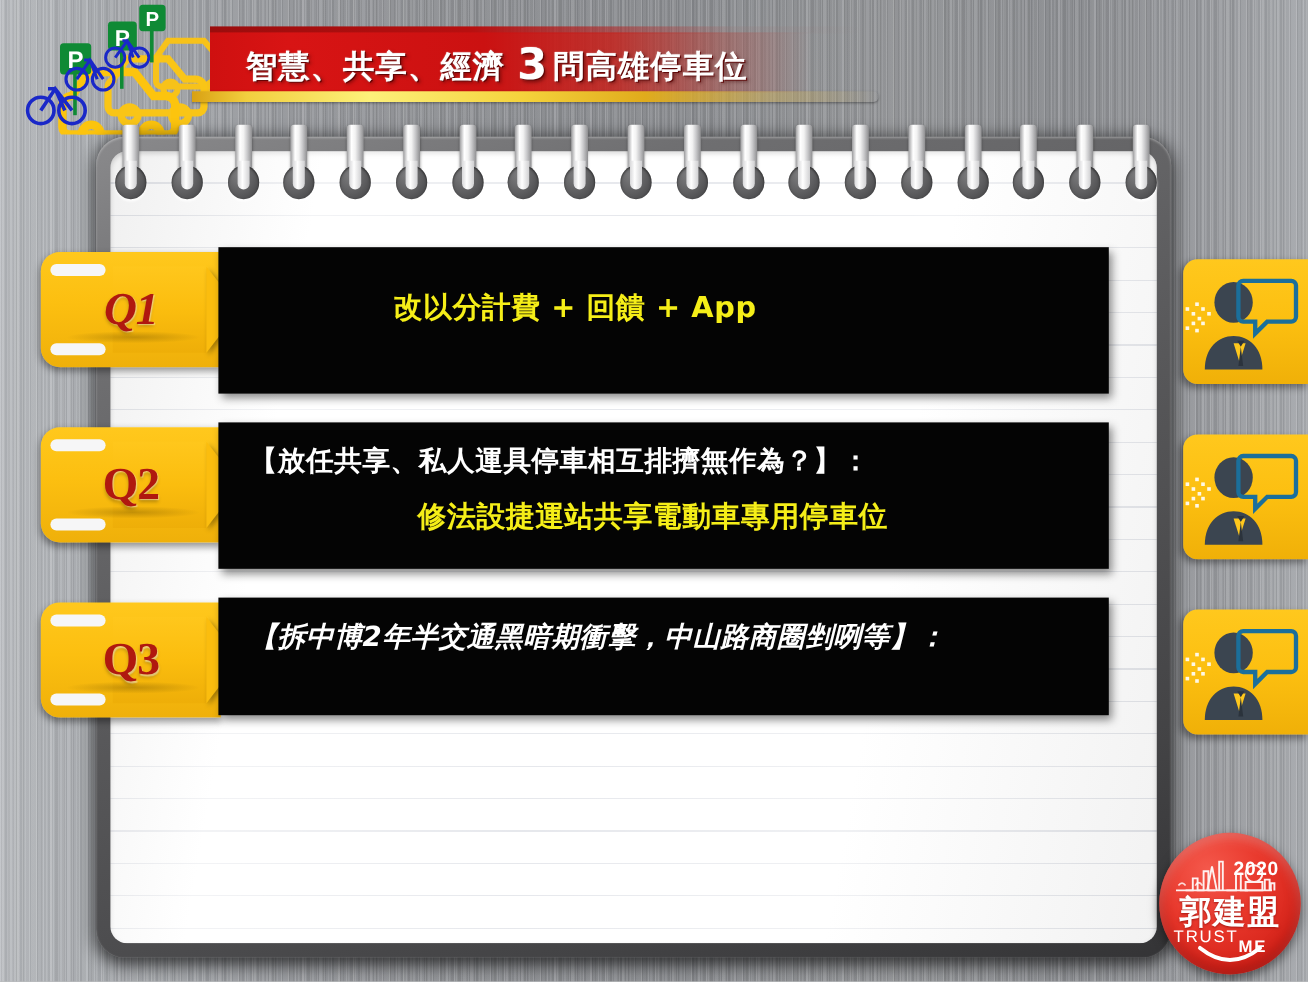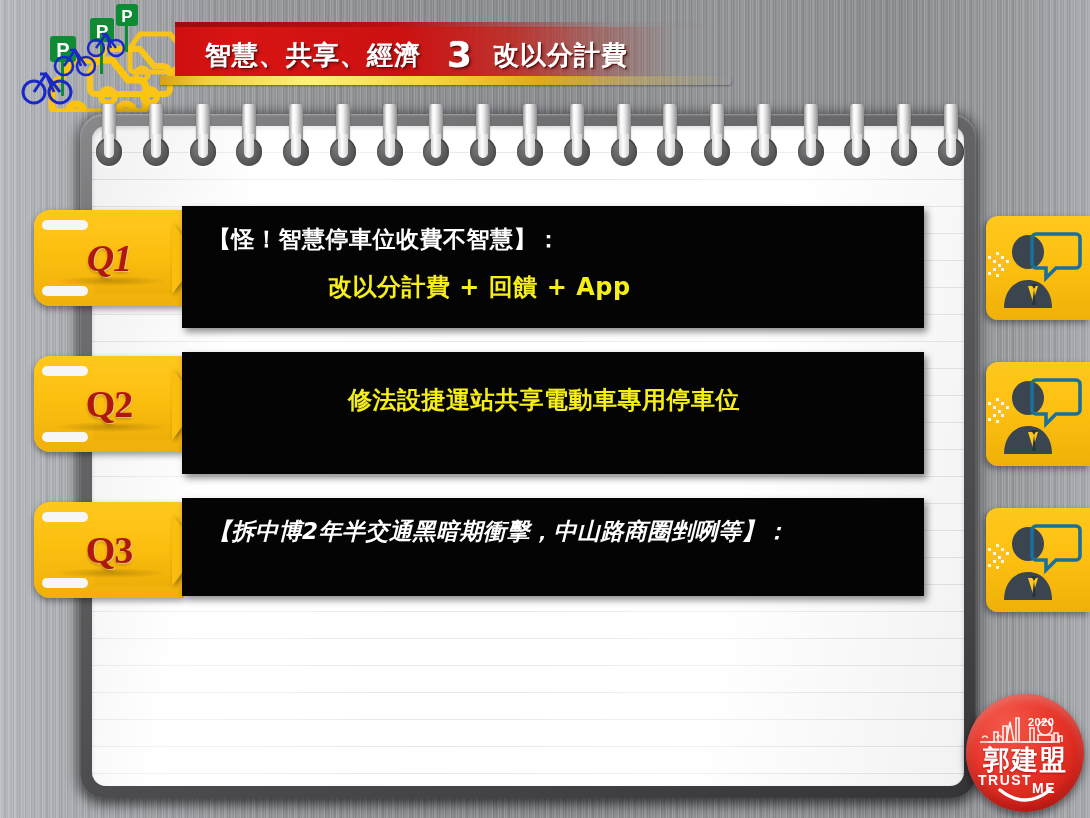--- a/index.html
+++ b/index.html
@@ -45,21 +45,21 @@
   }
   .banner-under{
     position:absolute;left:160px;top:76px;width:572px;height:9px;
     background:linear-gradient(90deg,#d9a112 0%,#f2cf3f 8%,#fdf07a 26%,#f5d33c 48%,
                #e0ab1c 66%,rgba(200,170,90,.55) 84%,rgba(190,190,190,0) 100%);
     border-radius:0 4px 4px 0;
     box-shadow:0 1px 2px rgba(0,0,0,.35);
   }
   .banner-title{
     position:absolute;left:205px;top:33px;height:44px;
-    display:flex;align-items:center;gap:16px;
+    display:flex;align-items:center;gap:0;
     font-family:"DejaVu Sans","Liberation Sans",sans-serif;
     font-weight:bold;color:#ffffff;font-size:26px;letter-spacing:1px;
     text-shadow:1px 1px 0 rgba(90,0,0,.85), 2px 2px 3px rgba(60,0,0,.5), 0 0 1px #fff;
     white-space:nowrap;
   }
   .banner-title .big3{font-size:36px;line-height:1;padding:0 4px 0 10px;}
 
   
   .notebook-shadow{
     position:absolute;left:78px;top:112px;width:900px;height:690px;
@@ -174,31 +174,31 @@
 
   
   .logo{
     position:absolute;left:966px;top:694px;width:118px;height:118px;border-radius:50%;
     background:radial-gradient(circle at 34% 26%,#f4584b 0%,#e8372b 40%,#d8261c 70%,#b41b13 100%);
     box-shadow:0 4px 9px rgba(0,0,0,.5), inset 0 -5px 12px rgba(120,0,0,.45),
                inset 0 4px 10px rgba(255,255,255,.3);
     overflow:hidden;
   }
   .logo .yr{
-    position:absolute;left:62px;top:22px;font-size:11px;font-weight:bold;color:#fff;
+    position:absolute;left:62px;top:22px;font-size:16px;font-weight:bold;color:#fff;
     letter-spacing:.5px;
   }
   .logo .name{
     position:absolute;left:0;top:48px;width:118px;text-align:center;
     font-family:"DejaVu Sans","Liberation Sans",sans-serif;
     font-size:27px;font-weight:bold;color:#ffffff;letter-spacing:1px;
     text-shadow:0 1px 2px rgba(120,0,0,.6);
   }
   .logo .trust{
-    position:absolute;left:12px;top:78px;font-size:14px;font-weight:bold;color:#fff;
+    position:absolute;left:12px;top:78px;font-size:14px;font-weight:normal;color:#fff;
     letter-spacing:1.5px;font-family:"Liberation Sans",sans-serif;
   }
   .logo .me{
     position:absolute;left:66px;top:86px;font-size:14px;font-weight:bold;color:#fff;
     letter-spacing:1.5px;font-family:"Liberation Sans",sans-serif;
   }
 </style>
 </head>
 <body>
 
@@ -258,21 +258,21 @@
       <path d="M94 48 L104 34 L114 48 M104 34 L100 34 M104 34 L109 48"></path>
     </g>
   </svg>
 
   <div class="banner-top"></div>
   <div class="banner"></div>
   <div class="banner-under"></div>
   <div class="banner-title">
     <span>智慧、共享、經濟</span>
     <span class="big3">3</span>
-    <span>改以分計費</span>
+    <span>問高雄停車位</span>
   </div>
 
   <div class="notebook-shadow"></div>
   <div class="notebook">
     <div class="paper">
       <div class="paper-sheen"></div>
     </div>
   </div>
 
   <div class="spiral" id="spiral">
@@ -397,24 +397,24 @@
         <div class="notchtop"></div>
         <div class="notchbot"></div>
         <div class="arrowbody"></div>
         <div class="arrowpoint"></div>
         <div class="qshade"></div>
         <div class="qlabel">Q3</div>
       </div>
     </div>
   <div id="qboxes">
       <div class="qbox" style="top: 206px; height: 122px;">
-        <div class="l1">【怪！智慧停車位收費不智慧】：</div>
         <div class="l2">改以分計費 + 回饋 + App</div>
       </div>
       <div class="qbox" style="top: 352px; height: 122px;">
+        <div class="l1">【放任共享、私人運具停車相互排擠無作為？】：</div>
         <div class="l2 narrow">修法設捷運站共享電動車專用停車位</div>
       </div>
       <div class="qbox" style="top: 498px; height: 98px; font-style: italic;">
         <div class="l1">【拆中博2年半交通黑暗期衝擊，中山路商圈剉咧等】：</div>
       </div>
     </div>
 
   <div id="ptabs">
       <div class="ptab" style="top: 216px;"><svg viewBox="0 0 104 104" style="width:104px;height:104px;">
           <g fill="#3b4550">

